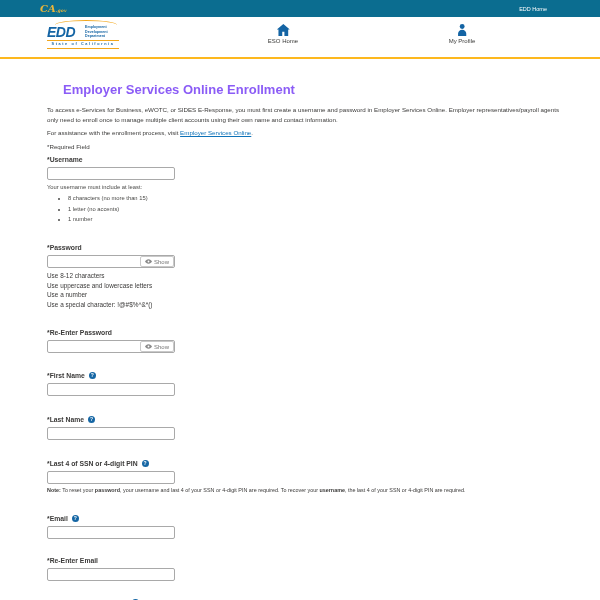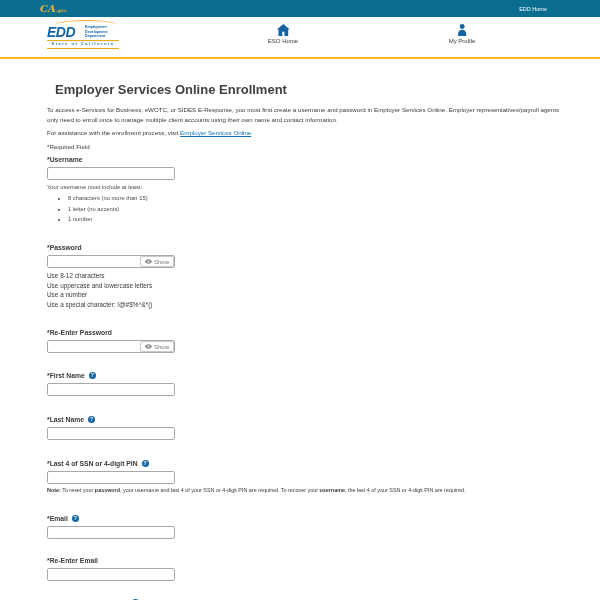--- a/index.html
+++ b/index.html
@@ -28,21 +28,21 @@
     padding:1px 0 1.5px; margin-top:1px; width:72px; text-align:center; }
   .nav-item { position:absolute; top:7px; transform:translateX(-50%); text-align:center;
     font-size:6px; color:#3a3a38; cursor:pointer; }
   .nav-item .ico { display:block; margin:0 auto 2px; }
   #nav-eso { left:283px; }
   #nav-profile { left:462px; }
   .gold-line { height:2px; background:#fdb81e; }
 
   
   .content { padding:23px 33px 0 47px; }
-  h1 { font-size:13px; font-weight:600; color:#404040; margin:0 8px 8px; }
+  h1 { font-size:13px; font-weight:600; color:#8b5cf6; margin:0 16px 8px; }
   .intro { font-size:6.2px; line-height:10px; margin:0 0 4px; max-width:520px; }
   .assist { font-size:6.2px; margin:0 0 7px; }
   .link { color:#0e72b8; text-decoration:underline; cursor:pointer; }
   .required { font-size:6.2px; margin:0 0 6px; }
 
   .label-row { display:flex; align-items:center; gap:4px; font-size:6.8px;
     font-weight:bold; margin-bottom:4px; color:#3b3a39; }
   .optional { font-weight:normal; }
   .text-input { display:block; width:128px; height:13px; border:1px solid #a9a9a9;
     border-radius:2px; font-size:7px; padding:0 3px; background:#fff;

